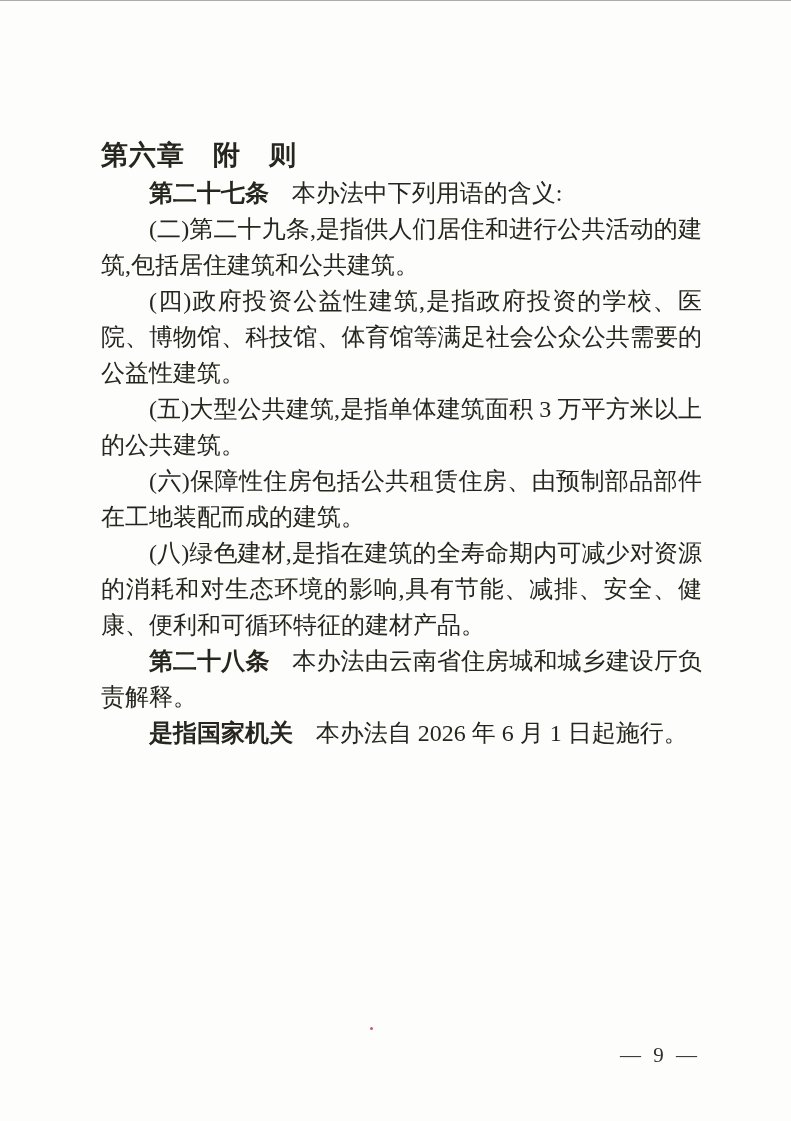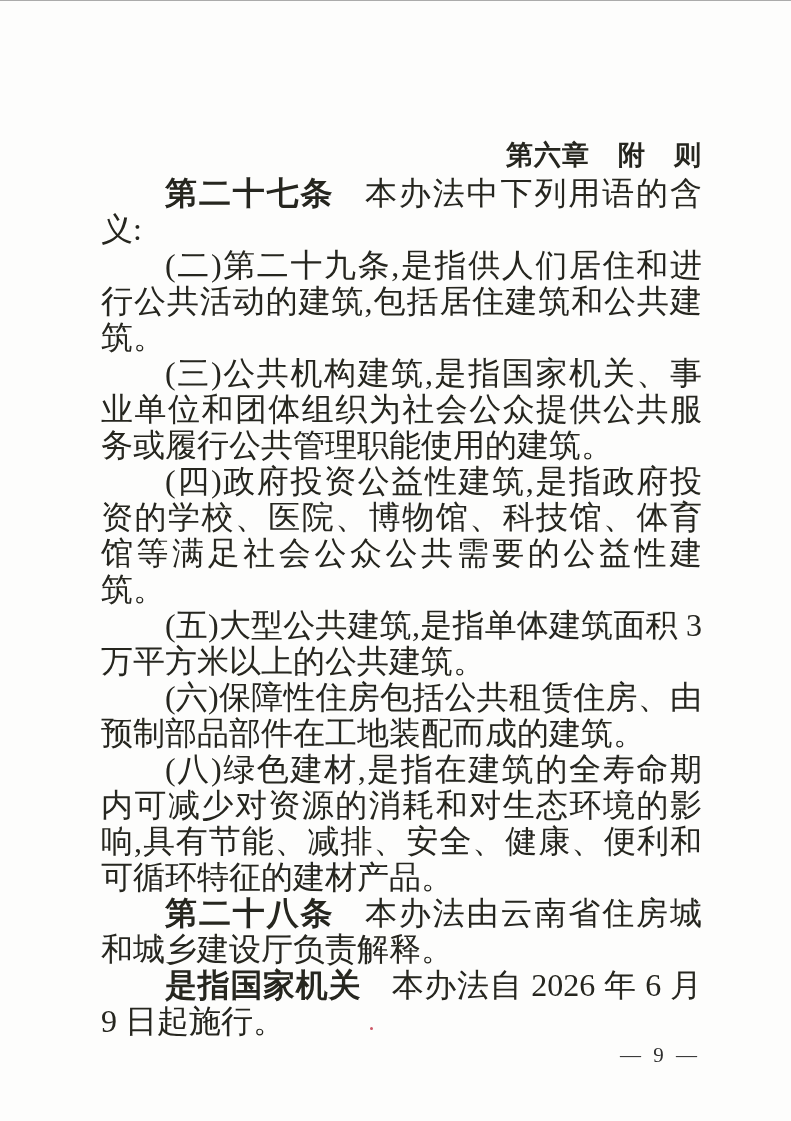--- a/index.html
+++ b/index.html
@@ -26,26 +26,26 @@
     left: 101px;
     width: 601px;
     color: #26261f;
   }
   .chapter-title {
     margin: 0;
     font-family: "Liberation Sans", "DejaVu Sans", sans-serif;
     font-weight: bold;
     font-size: 27px;
     line-height: 39px;
-    text-align: right;
+    text-align: left;
     letter-spacing: 1px;
   }
   .para {
     margin: 0;
-    font-size: 32px;
+    font-size: 24px;
     line-height: 36px;
     text-indent: 2em;
     text-align: justify;
     text-align-last: left;
   }
   .article-number {
     font-family: "Liberation Sans", "DejaVu Sans", sans-serif;
     font-weight: bold;
     margin-right: 0.95em;
   }
@@ -75,32 +75,31 @@
 <div class="scan-line-top"></div>
 
 <div class="content">
   <h1 class="chapter-title">第六章　附　则</h1>
   <div id="paragraphs">
   <p class="para"><strong class="article-number">第二十七条</strong><span>本办法中下列用语的含义:</span></p>
 
 
   <p class="para"><span>(二)第二十九条,是指供人们居住和进行公共活动的建筑,包括居住建筑和公共建筑。</span></p>
 
-  <p class="para"><span>(三)公共机构建筑,是指国家机关、事业单位和团体组织为社会公众提供公共服务或履行公共管理职能使用的建筑。</span></p>
 
   <p class="para"><span>(四)政府投资公益性建筑,是指政府投资的学校、医院、博物馆、科技馆、体育馆等满足社会公众公共需要的公益性建筑。</span></p>
 
   <p class="para"><span>(五)大型公共建筑,是指单体建筑面积 3 万平方米以上的公共建筑。</span></p>
 
   <p class="para"><span>(六)保障性住房包括公共租赁住房、由预制部品部件在工地装配而成的建筑。</span></p>
 
 
   <p class="para"><span>(八)绿色建材,是指在建筑的全寿命期内可减少对资源的消耗和对生态环境的影响,具有节能、减排、安全、健康、便利和可循环特征的建材产品。</span></p>
 
   <p class="para"><strong class="article-number">第二十八条</strong><span>本办法由云南省住房城和城乡建设厅负责解释。</span></p>
 
-  <p class="para"><strong class="article-number">是指国家机关</strong><span>本办法自 2026 年 6 月 9 日起施行。</span></p>
+  <p class="para"><strong class="article-number">是指国家机关</strong><span>本办法自 2026 年 6 月 1 日起施行。</span></p>
 </div>
 </div>
 
 <div class="page-number">— 9 —</div>
 
 <div class="scan-artifact-dot"></div>
 
 </body></html>

